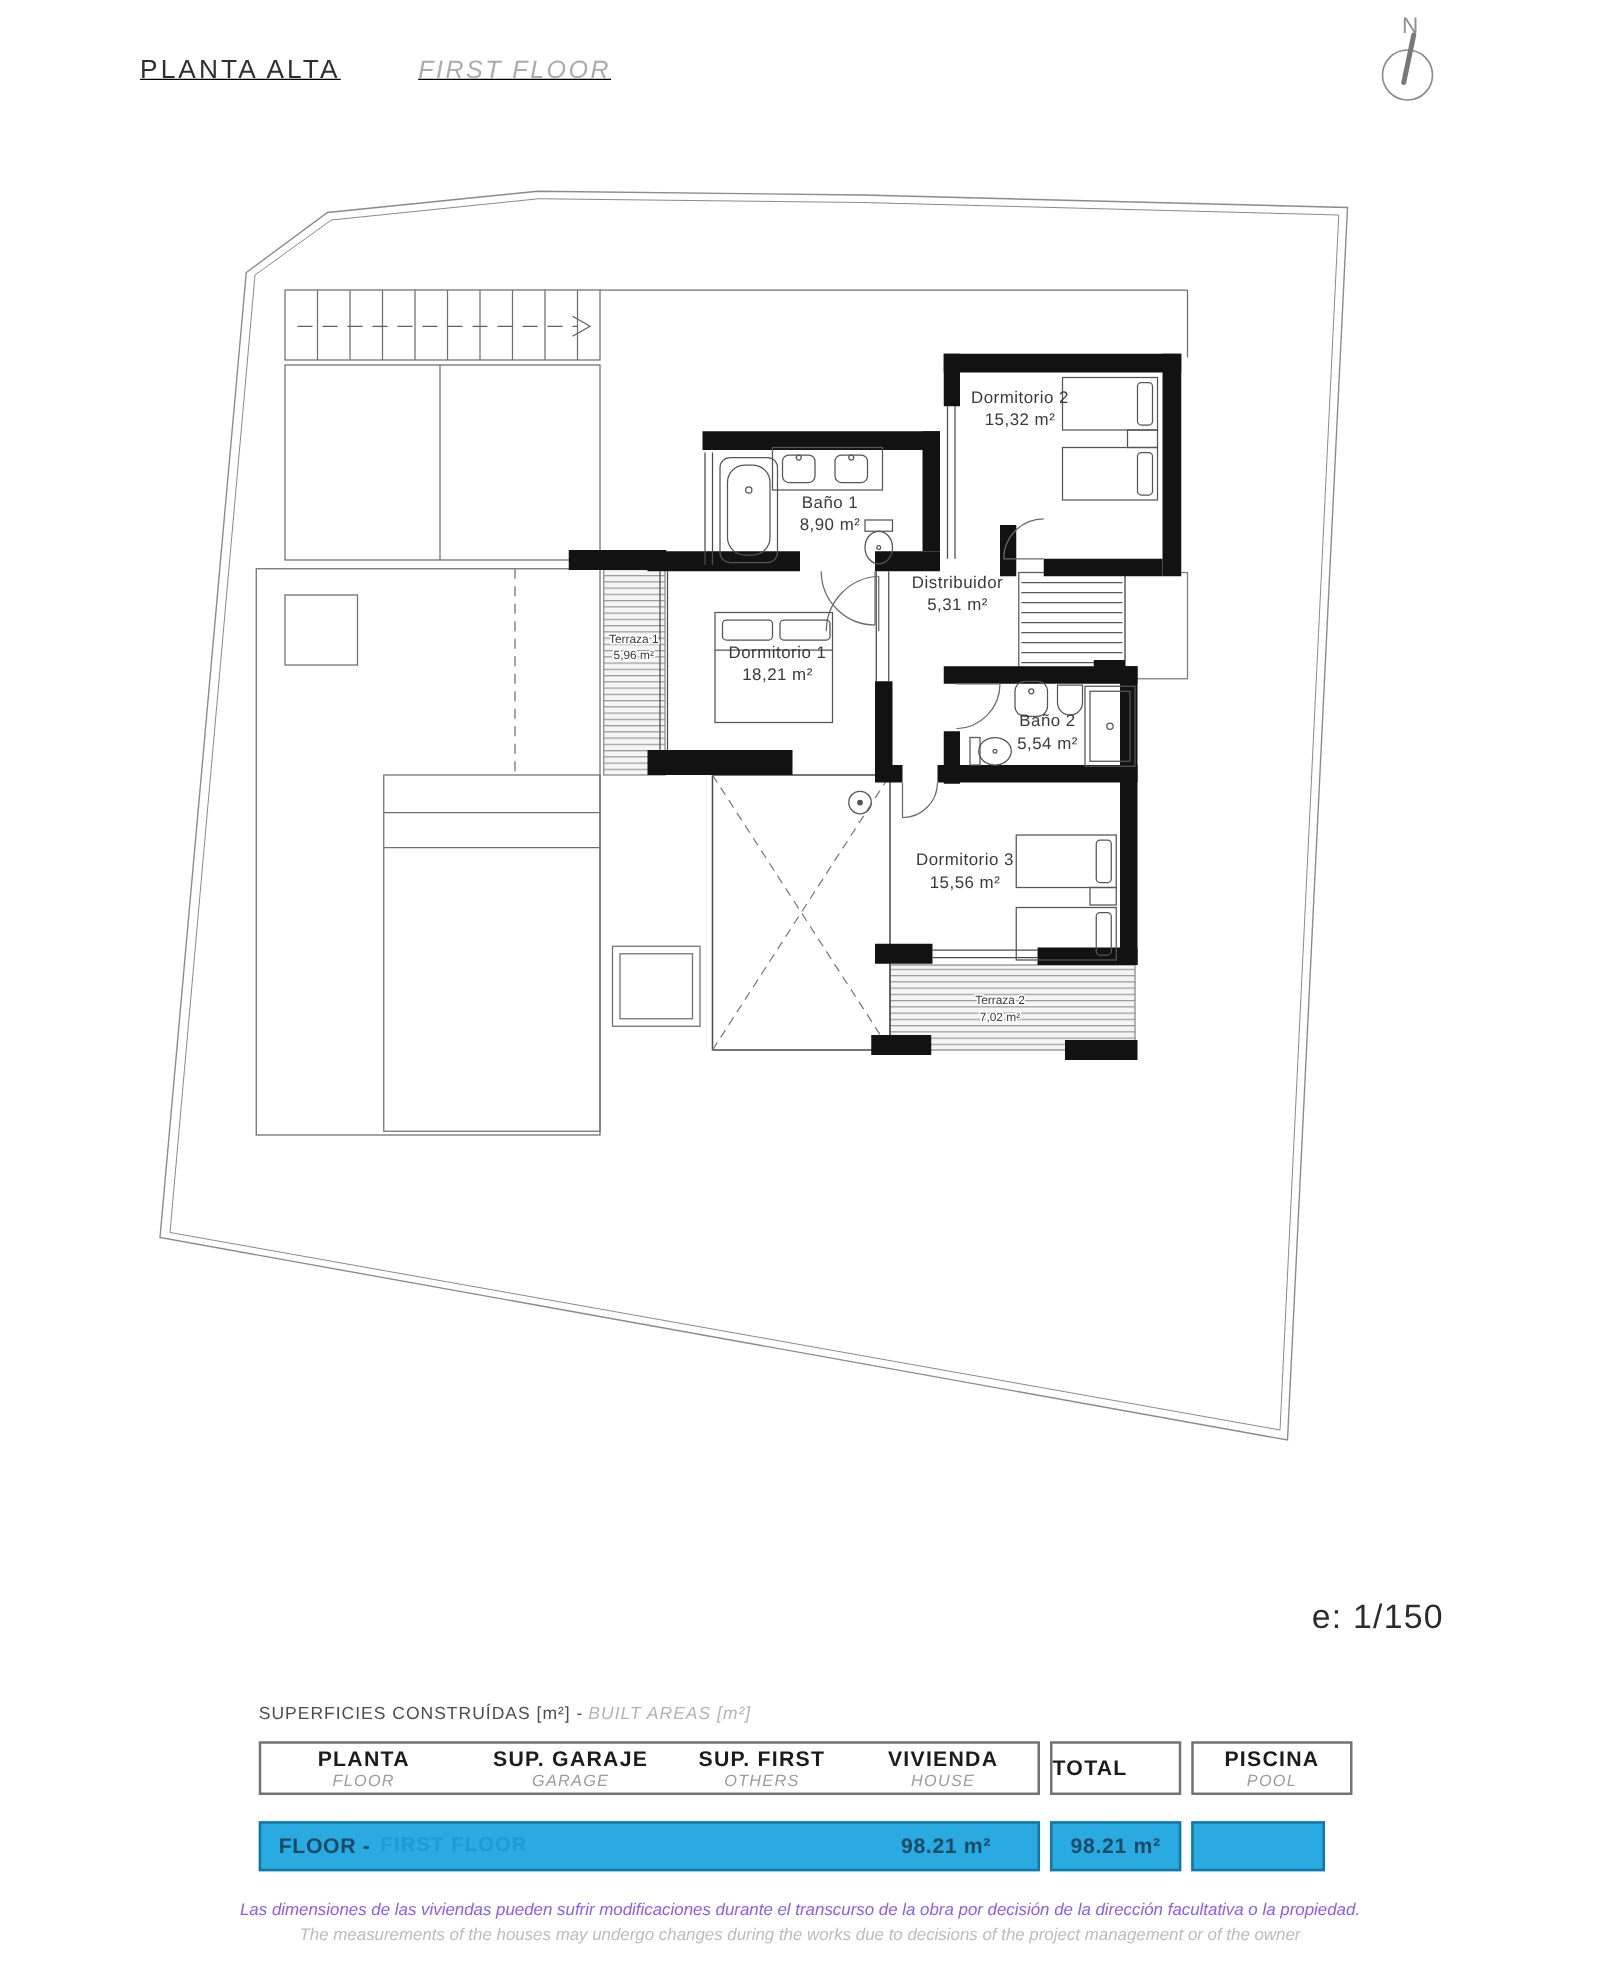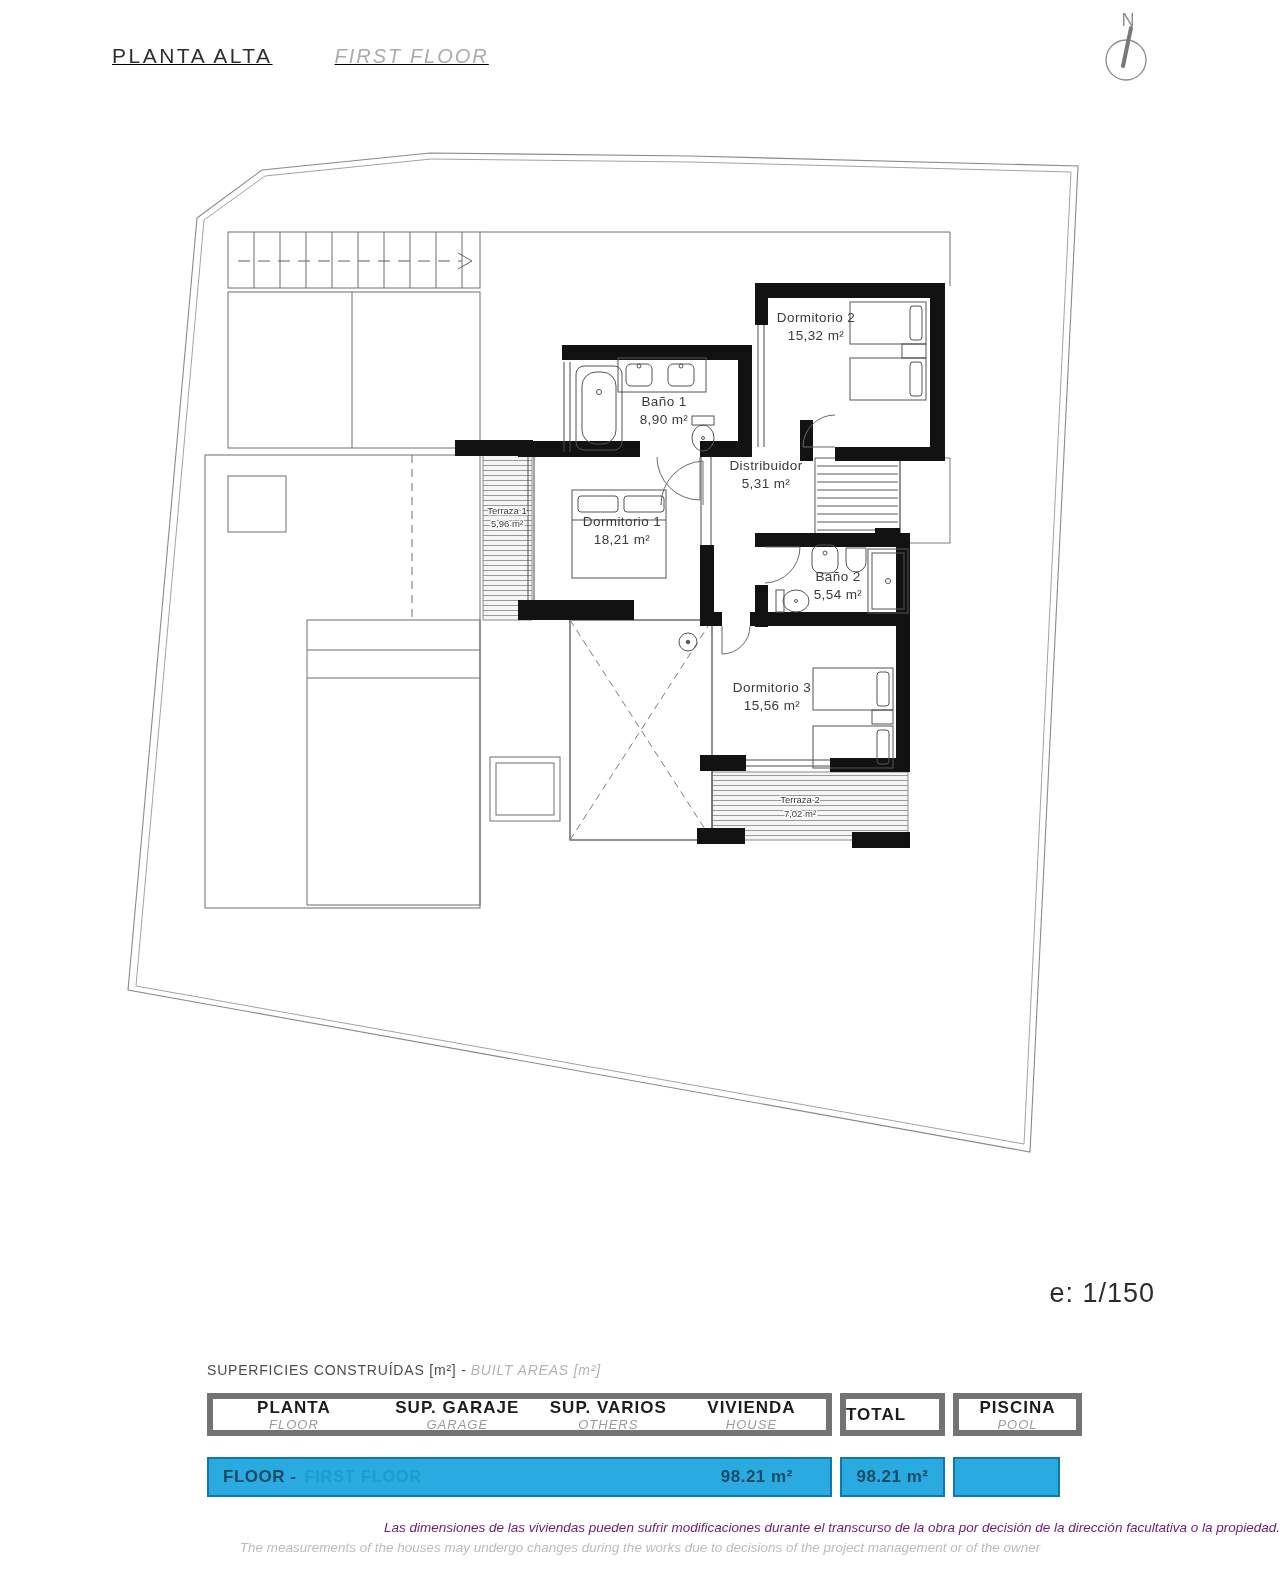--- a/index.html
+++ b/index.html
@@ -16,39 +16,39 @@
   .plan-svg text{font-family:"Liberation Sans",sans-serif;fill:#3a3a3a;}
   .room-name,.room-area{font-size:13.5px;letter-spacing:.4px;}
   .terr-name,.terr-area{font-size:9.5px;fill:#4a4a4a;paint-order:stroke;stroke:#ffffff;stroke-width:2.5px;}
   
   .scale{position:absolute;left:1010px;top:1278px;width:145px;text-align:right;
          font-size:27px;letter-spacing:1px;color:#2c2c2c;}
   
   .table-wrap{position:absolute;left:207px;top:1362px;width:860px;}
   .section-title{font-size:14px;letter-spacing:.8px;color:#4c4c4c;white-space:nowrap;}
   .section-title .en{color:#b3b3b3;font-style:italic;margin-left:4px;}
-  .hdr-box{position:absolute;top:31px;height:43px;border:6px solid #737373;background:#fff;box-sizing:border-box;}
+  .hdr-box{position:absolute;top:31px;height:43px;border:2px solid #737373;background:#fff;box-sizing:border-box;}
   .hdr-main{left:0;width:625px;display:flex;}
   .hdr-total{left:633px;width:105px;display:flex;align-items:center;justify-content:flex-start;}
   .hdr-pool{left:746px;width:129px;}
   .hcell{display:flex;flex-direction:column;align-items:center;justify-content:center;height:100%;}
   .c0{width:164px;} .c1{width:167px;} .c2{width:139px;} .c3{width:151px;}
   .h-main{font-size:17px;font-weight:bold;letter-spacing:1px;color:#1c1c1c;line-height:19px;}
   .h-sub{font-size:13px;font-style:italic;color:#9b9b9b;letter-spacing:1px;line-height:15px;}
   .row-box{position:absolute;top:95px;height:40px;background:#29abe2;border:2px solid #1277a9;box-sizing:border-box;}
   .row-main{left:0;width:625px;display:flex;align-items:center;}
   .row-total{left:633px;width:105px;display:flex;align-items:center;justify-content:center;}
   .row-pool{left:746px;width:107px;}
   .rcell{height:100%;display:flex;align-items:center;justify-content:center;}
   .row-floor{justify-content:flex-start;padding-left:14px;white-space:nowrap;}
   .row-txt{font-size:17px;font-weight:bold;letter-spacing:.5px;color:#1b4a66;}
   .row-ghost{font-size:16px;font-weight:bold;letter-spacing:1px;color:#1d9ccd;margin-left:8px;}
   
   .disclaimer{position:absolute;left:0;top:1518px;width:100%;text-align:center;font-style:italic;}
-  .disc-es{font-size:13.5px;color:#701a75;line-height:20px;text-align:right;}
+  .disc-es{font-size:13.5px;color:#8b5cf6;line-height:20px;}
   .disc-en{font-size:13.5px;color:#bcbcbc;line-height:20px;}
 </style>
 </head>
 <body>
 
 <div class="page">
 
   <div class="title">
     <span class="title-es">PLANTA ALTA</span><span class="title-en">FIRST FLOOR</span>
   </div>
@@ -273,21 +273,21 @@
     <div class="hdr-box hdr-main">
       <div class="hcell c0">
         <div class="h-main">PLANTA</div>
         <div class="h-sub">FLOOR</div>
       </div>
       <div class="hcell c1">
         <div class="h-main">SUP. GARAJE</div>
         <div class="h-sub">GARAGE</div>
       </div>
       <div class="hcell c2">
-        <div class="h-main">SUP. VARIOS</div>
+        <div class="h-main">SUP. FIRST</div>
         <div class="h-sub">OTHERS</div>
       </div>
       <div class="hcell c3">
         <div class="h-main">VIVIENDA</div>
         <div class="h-sub">HOUSE</div>
       </div>
     </div>
     <div class="hdr-box hdr-total">
       <div class="h-main">TOTAL</div>
     </div>

